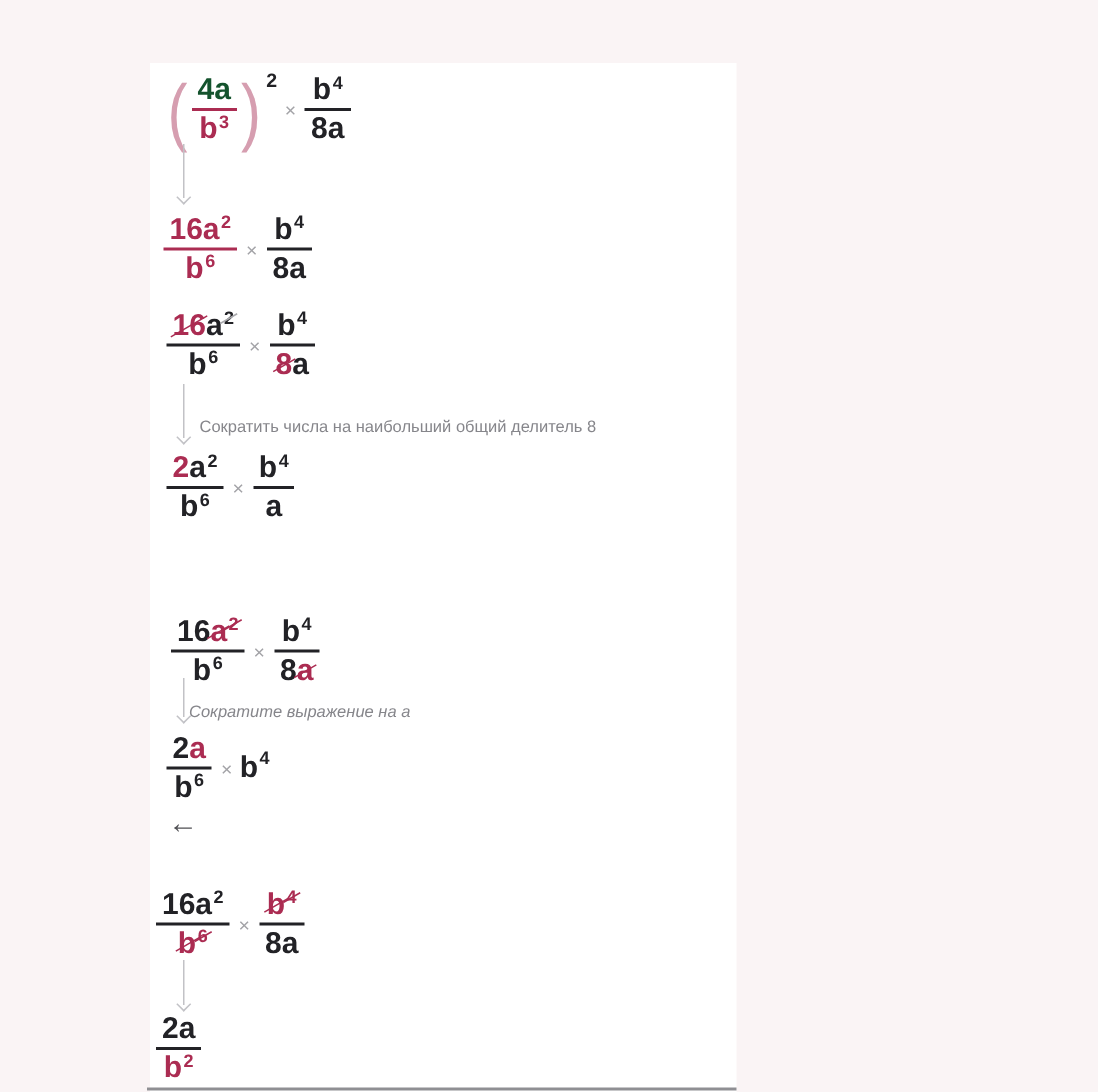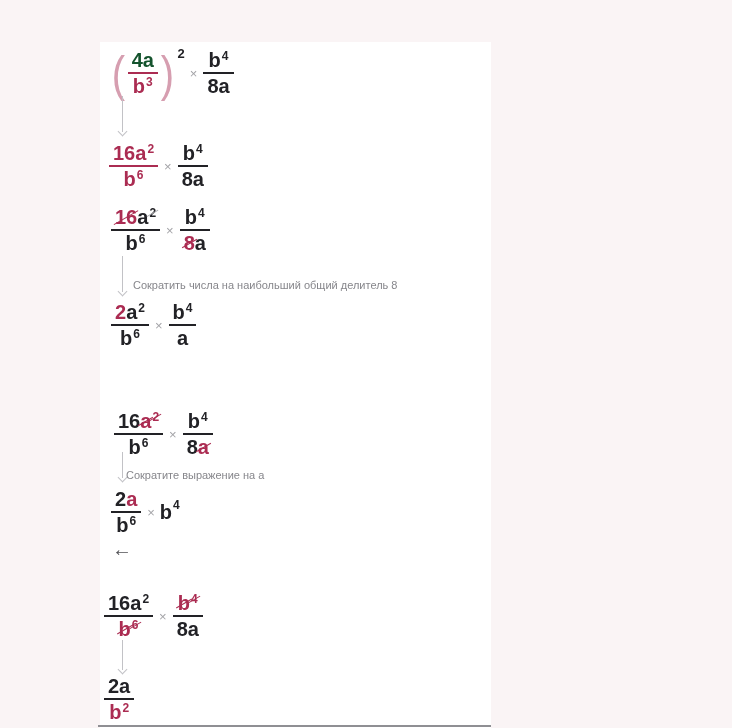--- a/index.html
+++ b/index.html
@@ -29,21 +29,21 @@
   .back-arrow{position:absolute;font-size:20px;color:#515155;font-weight:400;}
   .bottom-line{position:absolute;left:98px;top:725px;width:393px;height:2px;background:var(--line);}
   
   #f1{left:10px;top:6px;}   #c1{left:17px;top:54px;height:40px;}
   #a1{left:24px;top:62px;width:356px;}
   #f2{left:8px;top:99px;}   #f3{left:10px;top:163px;}
   #c2{left:17px;top:214px;height:40px;}
   #a2{left:33px;top:236px;width:350px;}
   #f4{left:10px;top:258px;} #f5{left:13px;top:367px;}
   #c3{left:17px;top:410px;height:30px;}
-  #a3{left:26px;top:426px;width:300px;}
+  #a3{left:26px;top:426px;width:300px;font-style:italic;}
   #f6{left:10px;top:445px;} #ba{left:12px;top:496px;}
   #f7{left:3px;top:549px;}  #c4{left:17px;top:598px;height:34px;}
   #a4{left:20px;top:611px;width:300px;}
   #f8{left:3px;top:632px;}
 </style>
 </head>
 <body>
 
 <div class="card">
 

